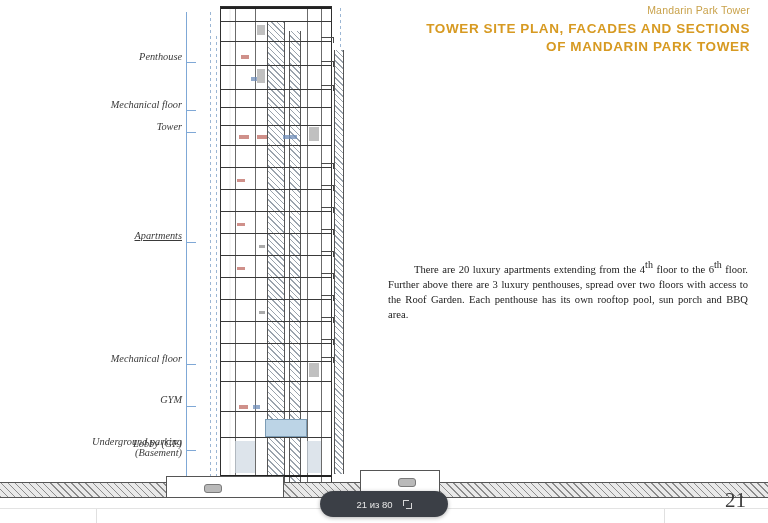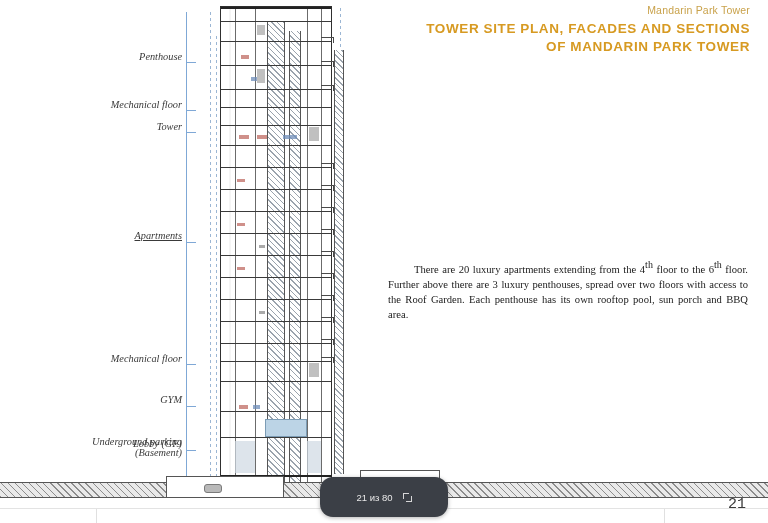--- a/index.html
+++ b/index.html
@@ -112,30 +112,30 @@
     box-sizing:border-box;
   }
   .basement-box{
     position:absolute;border:1px solid #555;background:#fff;box-sizing:border-box;
   }
   .car{position:absolute;background:#b9b9b9;border:1px solid #7a7a7a;border-radius:3px;}
 
   
   .pageno{
     position:absolute;right:22px;bottom:10px;
-    font-family:Liberation Mono, monospace;font-size:15px;color:#3a3a3a;margin-top:32px;
+    font-family:Liberation Serif, serif;font-size:21px;color:#3a3a3a;margin-top:32px;
   }
 
   
   .viewer-pill{
     position:absolute;left:50%;transform:translateX(-50%);
     bottom:6px;
     background:#3b3f46;color:#e8e8e8;
     border-radius:13px;
-    height:40px;min-width:104px;
+    height:26px;min-width:104px;
     display:flex;align-items:center;justify-content:center;gap:10px;
     font-size:9.5px;padding:0 12px;
     box-shadow:0 1px 4px rgba(0,0,0,.3);
   }
   .viewer-pill .expand{
     display:inline-block;width:9px;height:9px;position:relative;opacity:.9;
   }
   .viewer-pill .expand:before,
   .viewer-pill .expand:after{
     content:"";position:absolute;width:5px;height:5px;

